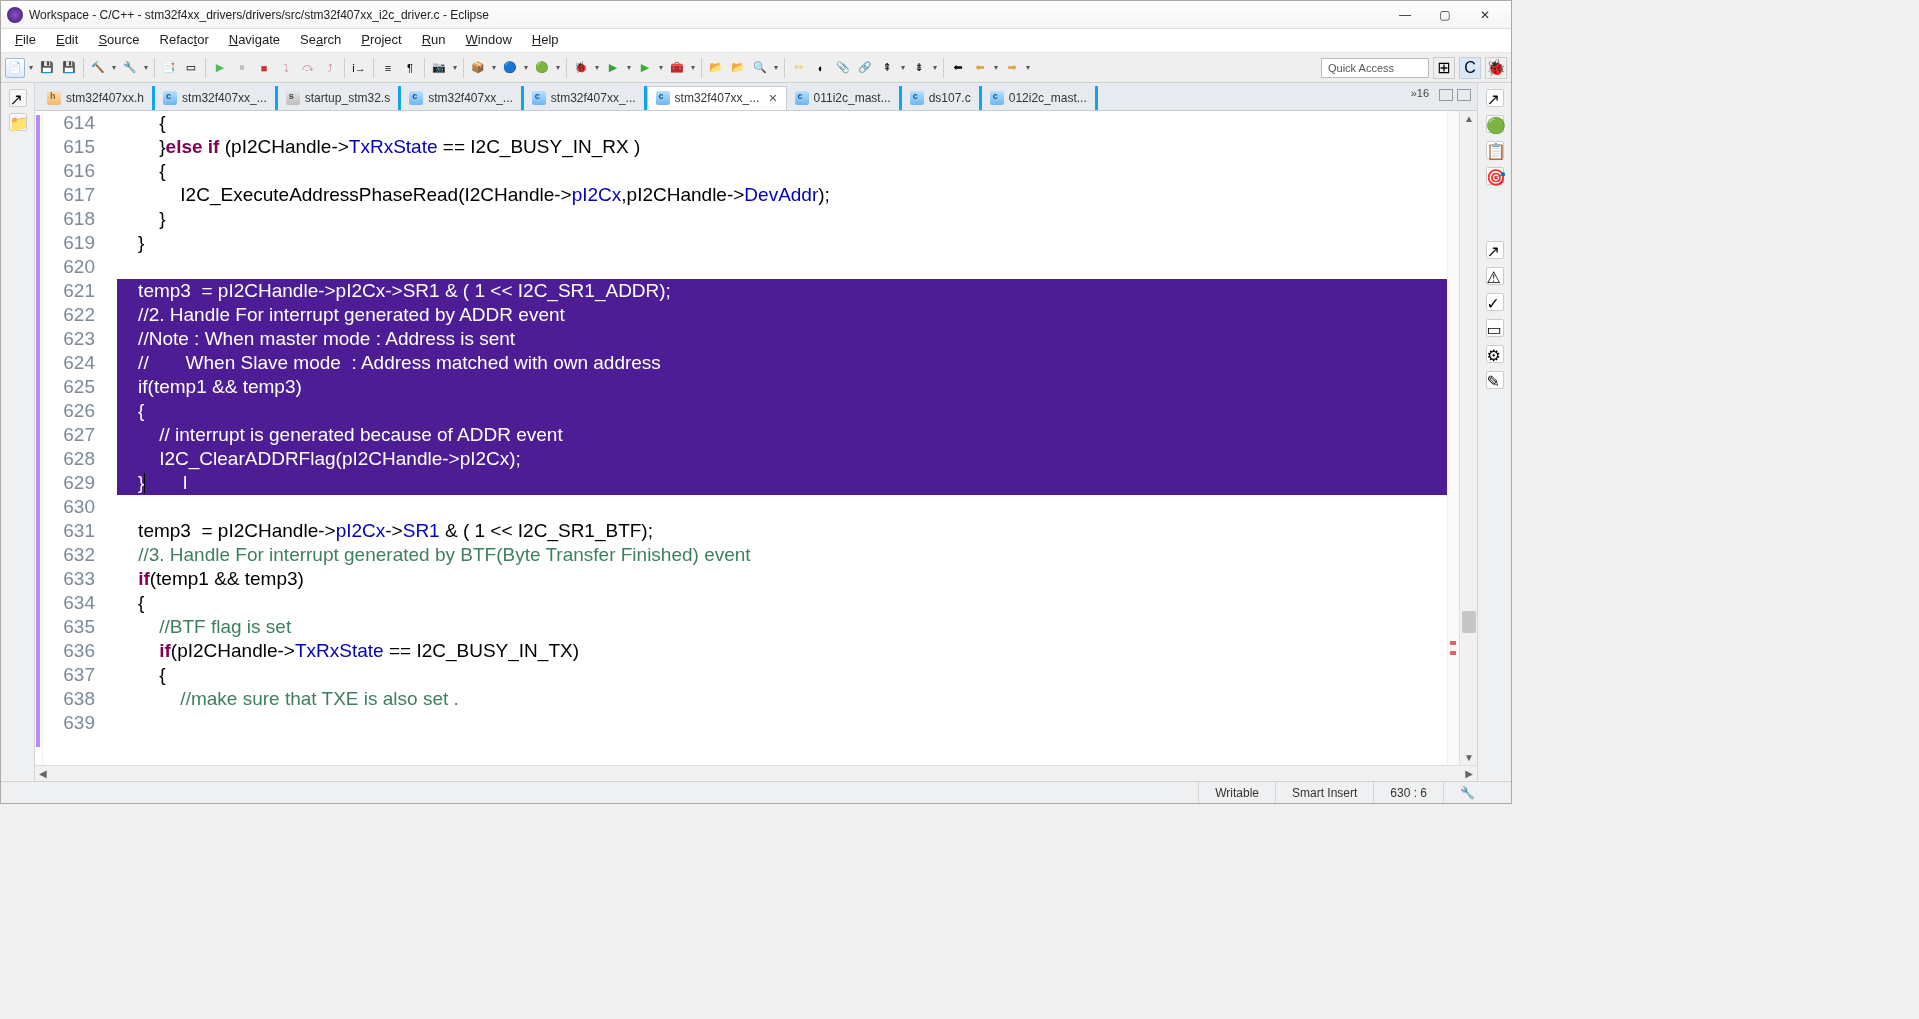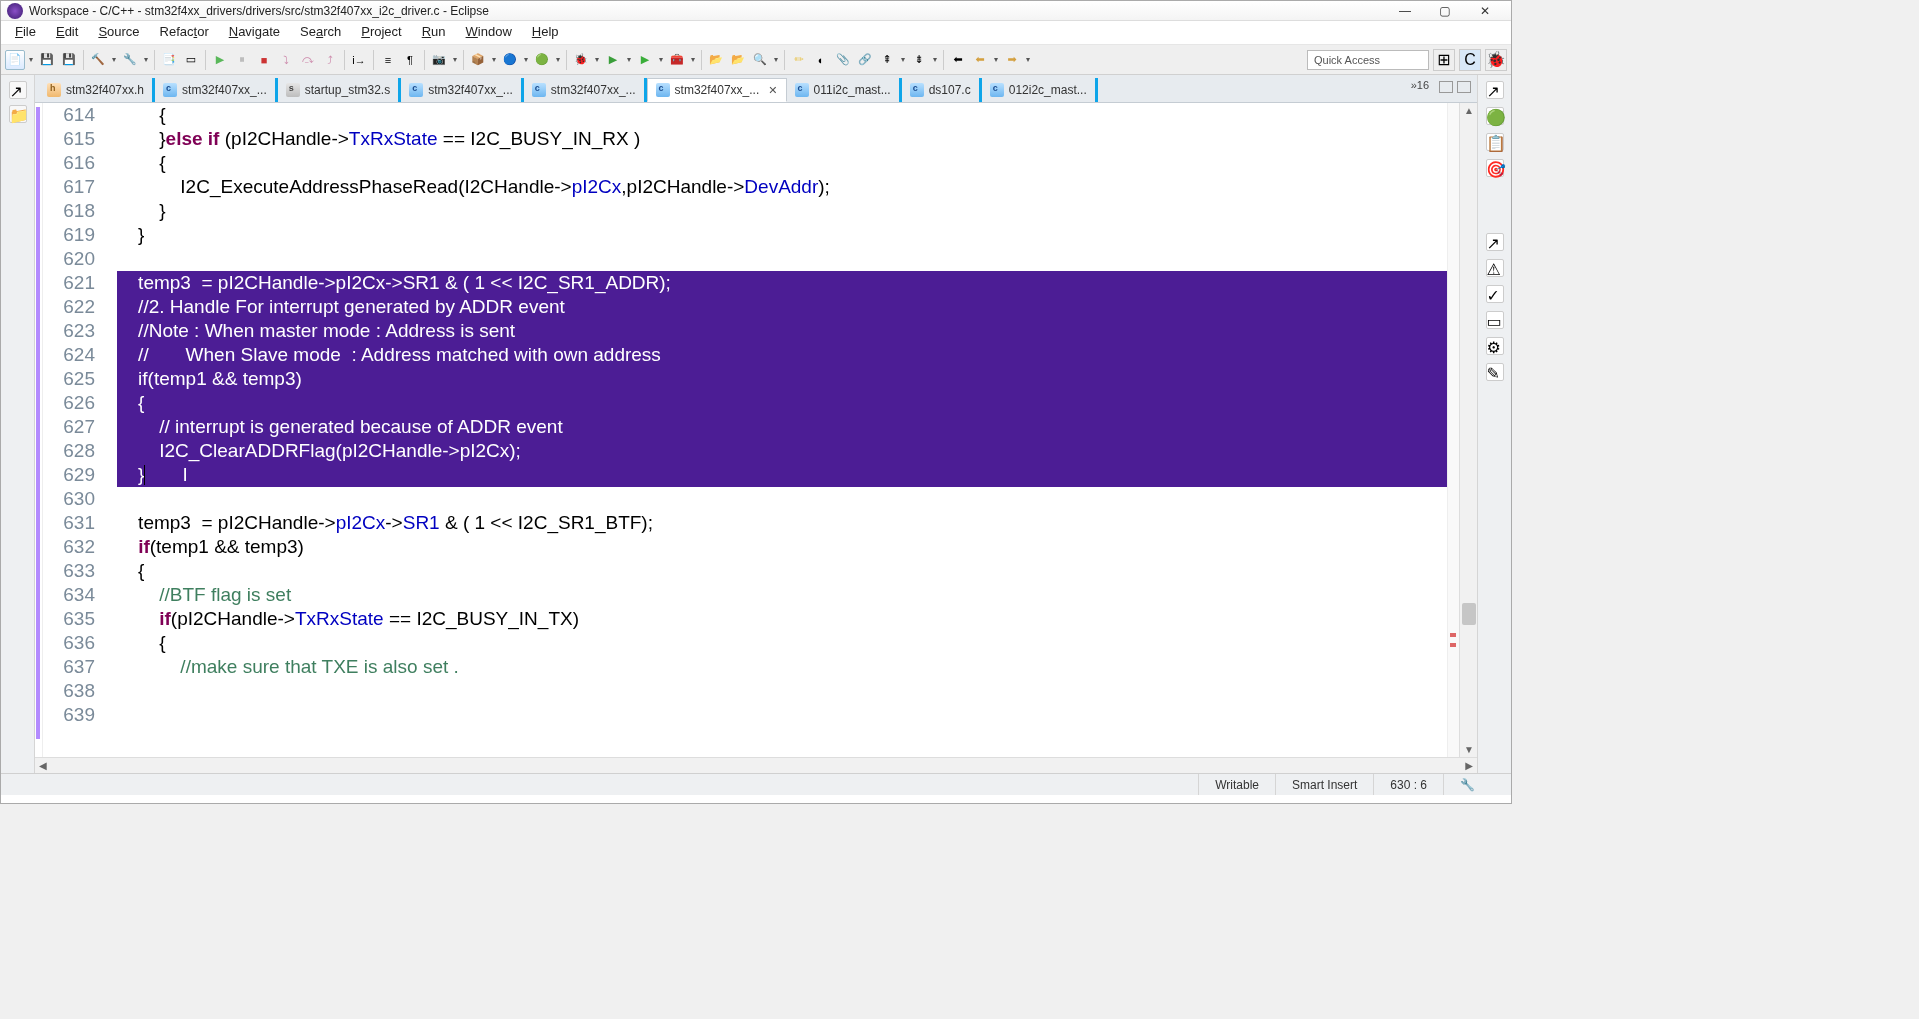--- a/index.html
+++ b/index.html
@@ -1,33 +1,33 @@
 <!DOCTYPE html>
 <html><head>
 <meta charset="utf-8">
 <style>
 * { margin: 0; padding: 0; box-sizing: border-box; font-family: "Segoe UI", Tahoma, sans-serif; }
 body { background: #f0f0f0; width: 1919px; height: 1019px; overflow: hidden; }
 
 .window { background: #fff; border: 1px solid #aaa; width: 1512px; height: 804px; position: relative; }
 
-.titlebar { height: 20px; background: linear-gradient(#fff,#f4f4f4); display: flex; align-items: center; padding: 0 6px; border-bottom: 1px solid #ddd; }
+.titlebar { height: 28px; background: linear-gradient(#fff,#f4f4f4); display: flex; align-items: center; padding: 0 6px; border-bottom: 1px solid #ddd; }
 .titlebar .eclipse-icon { width: 16px; height: 16px; border-radius: 50%; background: radial-gradient(#8a4fc7,#3a1a6e); margin-right: 6px; }
 .titlebar .title { font-size: 12px; color: #222; flex: 1; }
 .titlebar .winbtn { width: 40px; height: 22px; display: flex; align-items: center; justify-content: center; font-size: 12px; color: #333; }
 
 .menubar { height: 24px; display: flex; padding: 0 4px; font-size: 13px; color: #222; border-bottom: 1px solid #e6e6e6; }
 .menubar .menuitem { padding: 3px 10px; cursor: pointer; }
 .menubar .menuitem .ul { text-decoration: underline; }
 
 .toolbar { height: 30px; background: #efefef; display: flex; align-items: center; padding: 0 4px; border-bottom: 1px solid #d0d0d0; gap: 2px; }
 .toolbar .tbtn { width: 20px; height: 20px; border-radius: 2px; display: flex; align-items: center; justify-content: center; font-size: 11px; }
 .toolbar .sep { width: 1px; height: 20px; background: #ccc; margin: 0 2px; }
 .toolbar .drop { width: 8px; font-size: 8px; color: #555; display: flex; align-items: center; justify-content: center; }
-.toolbar .quick { margin-left: auto; border: 1px solid #bbb; background: #fff; height: 20px; padding: 0 6px; font-size: 11px; color: #555; width: 122px; display: flex; align-items: center; }
+.toolbar .quick { margin-left: auto; border: 1px solid #bbb; background: #fff; height: 20px; padding: 0 6px; font-size: 11px; color: #555; width: 108px; display: flex; align-items: center; }
 .toolbar .persp { width: 22px; height: 22px; border: 1px solid #ccc; margin-left: 2px; display: flex; align-items: center; justify-content: center; }
 
 .work-area { display: flex; height: calc(100% - 28px - 24px - 30px - 22px); }
 
 .left-gutter { width: 34px; background: #eef0f2; border-right: 1px solid #d5d5d5; display: flex; flex-direction: column; align-items: center; gap: 6px; padding-top: 6px; }
 .left-gutter .gicon { width: 18px; height: 18px; background: #f8f8f8; border: 1px solid #ccc; border-radius: 2px; }
 
 .editor-wrap { flex: 1; display: flex; flex-direction: column; }
 
 .tabstrip { height: 28px; display: flex; align-items: flex-end; background: #e7ebef; border-bottom: 1px solid #c5ccd3; padding-left: 4px; position: relative; }
@@ -270,20 +270,21 @@
             <div class="row sel">    //2. Handle For interrupt generated by ADDR event</div>
             <div class="row sel">    //Note : When master mode : Address is sent</div>
             <div class="row sel">    //       When Slave mode  : Address matched with own address</div>
             <div class="row sel">    if(temp1 &amp;&amp; temp3)</div>
             <div class="row sel">    {</div>
             <div class="row sel">        // interrupt is generated because of ADDR event</div>
             <div class="row sel">        I2C_ClearADDRFlag(pI2CHandle-&gt;pI2Cx);</div>
             <div class="row sel">    }<span class="cursor"></span>       I</div>
             <div class="row"></div>
             <div class="row">    temp3  = pI2CHandle-&gt;<span class="fld"><span class="fld">pI2Cx</span></span>-&gt;<span class="fld"><span class="fld">SR1</span></span> &amp; ( 1 &lt;&lt; I2C_SR1_BTF);</div>
+            <div class="row">    <span class="cm">//3. Handle For interrupt generated by BTF(Byte Transfer Finished) event</span></div>
             <div class="row">    <span class="kw">if</span>(temp1 &amp;&amp; temp3)</div>
             <div class="row">    {</div>
             <div class="row">        <span class="cm">//BTF flag is set</span></div>
             <div class="row">        <span class="kw">if</span>(pI2CHandle-&gt;<span class="fld"><span class="fld">TxRxState</span></span> == I2C_BUSY_IN_TX)</div>
             <div class="row">        {</div>
             <div class="row">            <span class="cm">//make sure that TXE is also set .</span></div>
           </div>
         <div class="overview">
           <div class="mk" style="top:530px;background:#d66"></div>
           <div class="mk" style="top:540px;background:#d66"></div>

